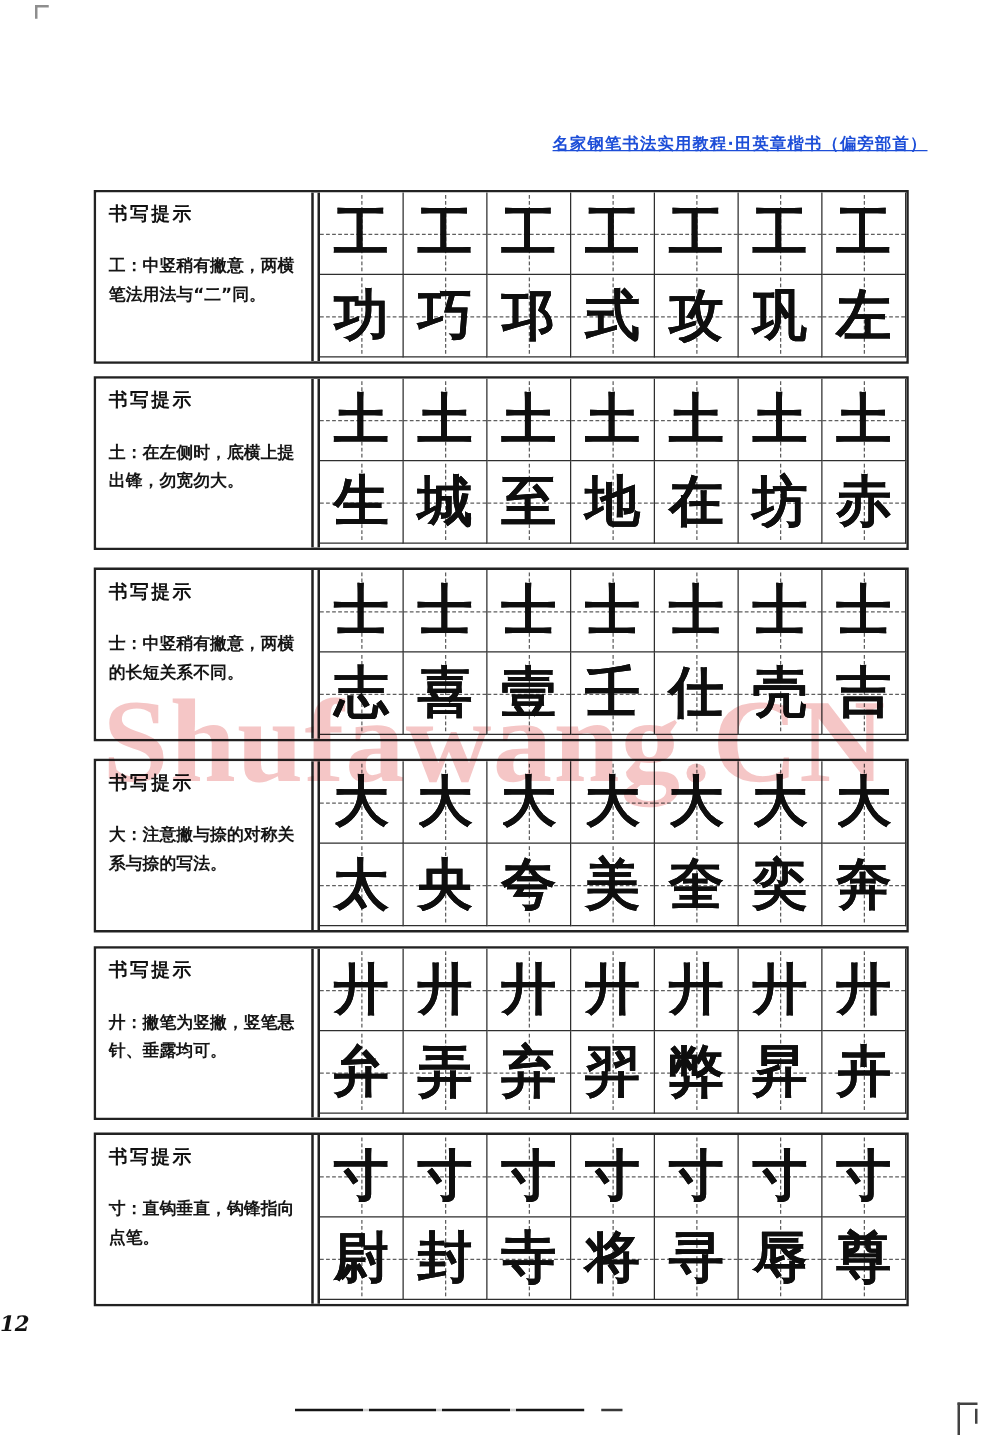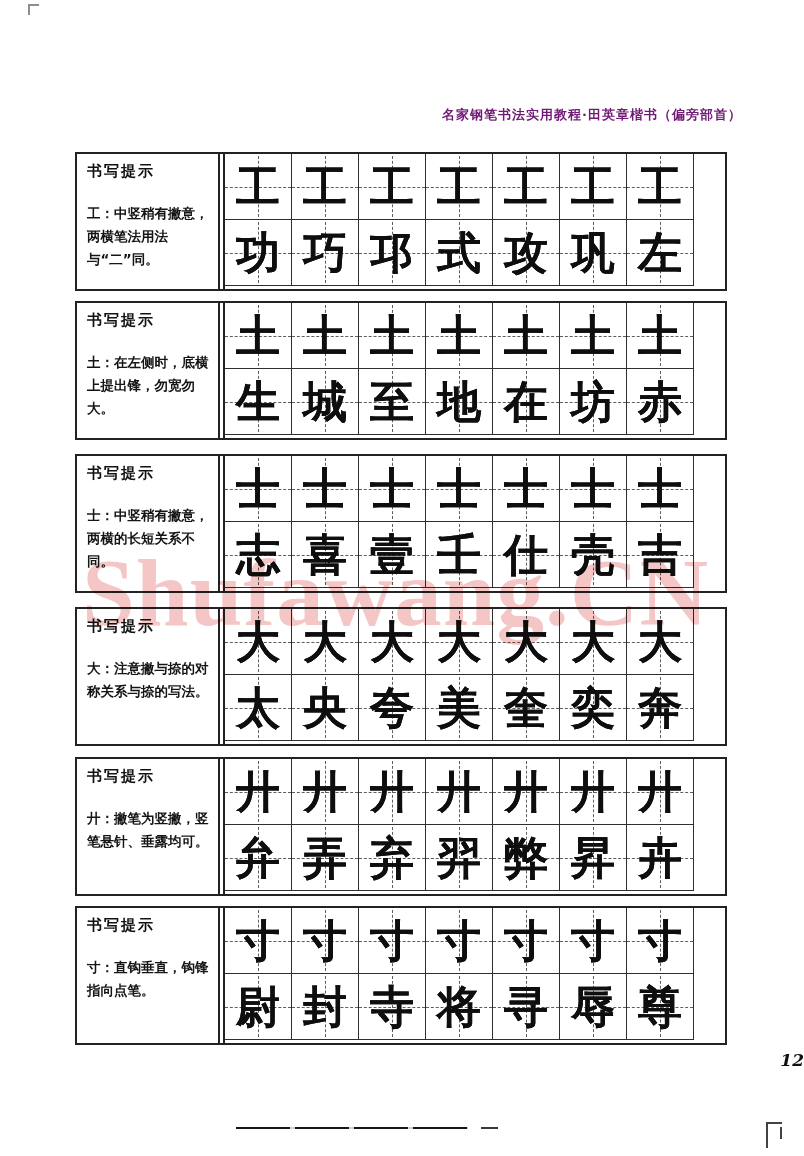--- a/index.html
+++ b/index.html
@@ -3,30 +3,31 @@
 <meta charset="utf-8">
 <style>
   html,body{margin:0;padding:0;background:#fff;}
   .page{
     position:relative;width:804px;height:1156px;background:#fff;overflow:hidden;
     font-family:"Liberation Sans",sans-serif;color:#1a1a1a;
   }
   
   .header{
     position:absolute;top:106px;right:62px;
-    font-size:13px;font-weight:700;letter-spacing:1px;color:#701a75;
+    font-size:13px;font-weight:700;letter-spacing:1px;color:#1d4ed8;
     font-family:"DejaVu Sans","Liberation Sans",sans-serif;
+    text-decoration:underline;
   }
   
   .sections{position:absolute;left:75px;top:152px;width:652px;}
   .section{
     box-sizing:border-box;display:flex;height:139px;border:2px solid #222;background:#fff;
   }
   .tip{
-    box-sizing:border-box;width:143px;border-right:2px solid #222;padding:8px 9px 0 10px;
+    box-sizing:border-box;width:174px;border-right:2px solid #222;padding:8px 9px 0 10px;
     background:#fff;flex:0 0 auto;
   }
   .tip-title{
     font-size:15px;font-weight:700;color:#111;letter-spacing:2px;margin-bottom:7px;
     font-family:"DejaVu Sans","Liberation Sans",sans-serif;
   }
   .tip-text{
     font-size:13.5px;font-weight:700;line-height:1.7;color:#151515;
     font-family:"DejaVu Sans","Liberation Sans",sans-serif;
     margin-top:21px;
@@ -57,21 +58,21 @@
   }
   
   .watermark{
     position:absolute;left:82px;top:538px;width:660px;z-index:6;
     font-size:95px;font-weight:700;color:#e05858;opacity:.34;letter-spacing:1px;
     font-family:Liberation Serif, serif;
     mix-blend-mode:multiply;pointer-events:none;white-space:nowrap;
   }
   
   .pageno{
-    position:absolute;left:0;right:0;top:1050px;text-align:right;
+    position:absolute;left:0;right:0;top:1050px;text-align:left;
     font-size:17px;font-weight:700;font-style:italic;color:#111;
     font-family:"DejaVu Serif","Liberation Serif",serif;
   }
   
   .rule-main{position:absolute;left:236px;top:1127px;width:232px;height:2px;
     background:repeating-linear-gradient(90deg,#151515 0 54px,rgba(21,21,21,.2) 54px 59px);}
   .rule-dash{position:absolute;left:481px;top:1127px;width:17px;height:2px;background:#151515;opacity:.85;}
   .mark-tl{position:absolute;left:28px;top:4px;width:9px;height:9px;
     border-left:2px solid #333;border-top:2px solid #333;opacity:.55;}
   .mark-br{position:absolute;left:766px;top:1122px;width:14px;height:24px;

